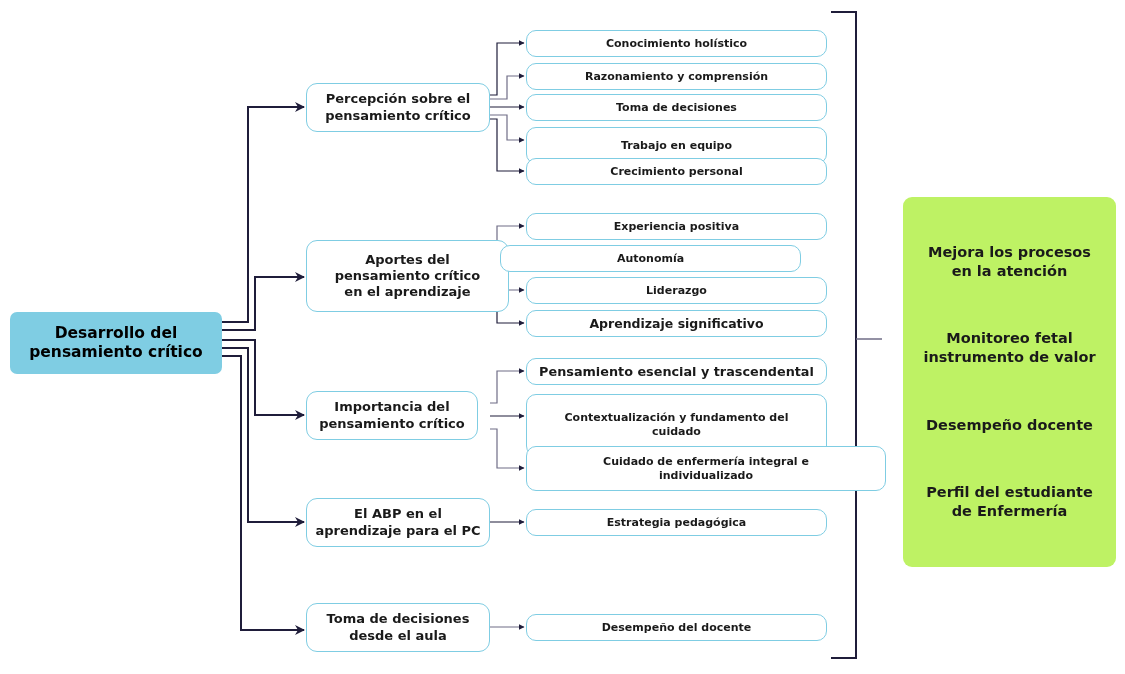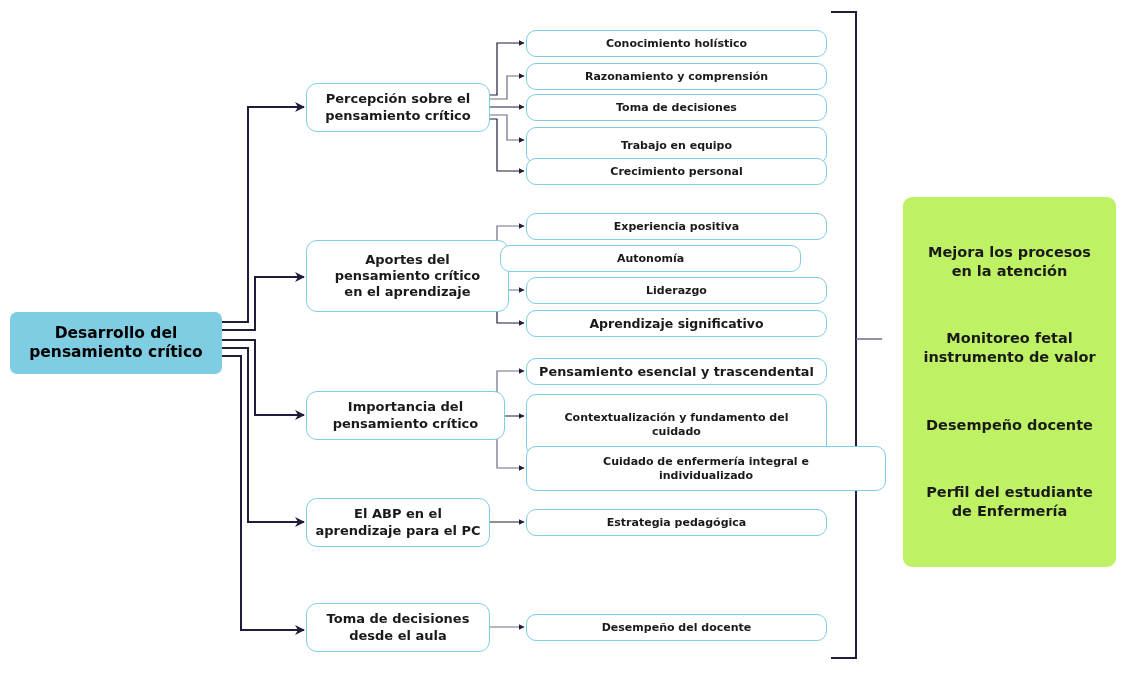--- a/index.html
+++ b/index.html
@@ -128,21 +128,21 @@
   </svg>
 
   <div class="node root ml" style="left:10px; top:312px; width:212px; height:62px;">Desarrollo del
 pensamiento crítico</div>
 
   <div class="node branch ml" style="left:306px; top:83px; width:184px; height:49px;">Percepción sobre el
 pensamiento crítico</div>
   <div class="node branch ml" style="left:306px; top:240px; width:203px; height:72px;">Aportes del
 pensamiento crítico
 en el aprendizaje</div>
-  <div class="node branch ml" style="left:306px; top:391px; width:199px; height:49px;">Importancia del
+  <div class="node branch ml" style="left:306px; top:391px; width:172px; height:49px;">Importancia del
 pensamiento crítico</div>
   <div class="node branch ml" style="left:306px; top:498px; width:184px; height:49px;">El ABP en el
 aprendizaje para el PC</div>
   <div class="node branch ml" style="left:306px; top:603px; width:184px; height:49px;">Toma de decisiones
 desde el aula</div>
 
   <div class="node leaf" style="left:526px; top:30px; width:301px; height:27px;">Conocimiento holístico</div>
   <div class="node leaf" style="left:526px; top:63px; width:301px; height:27px;">Razonamiento y comprensión</div>
   <div class="node leaf" style="left:526px; top:94px; width:301px; height:27px;">Toma de decisiones</div>
   <div class="node leaf" style="left:526px; top:127px; width:301px; height:37px;">Trabajo en equipo</div>

